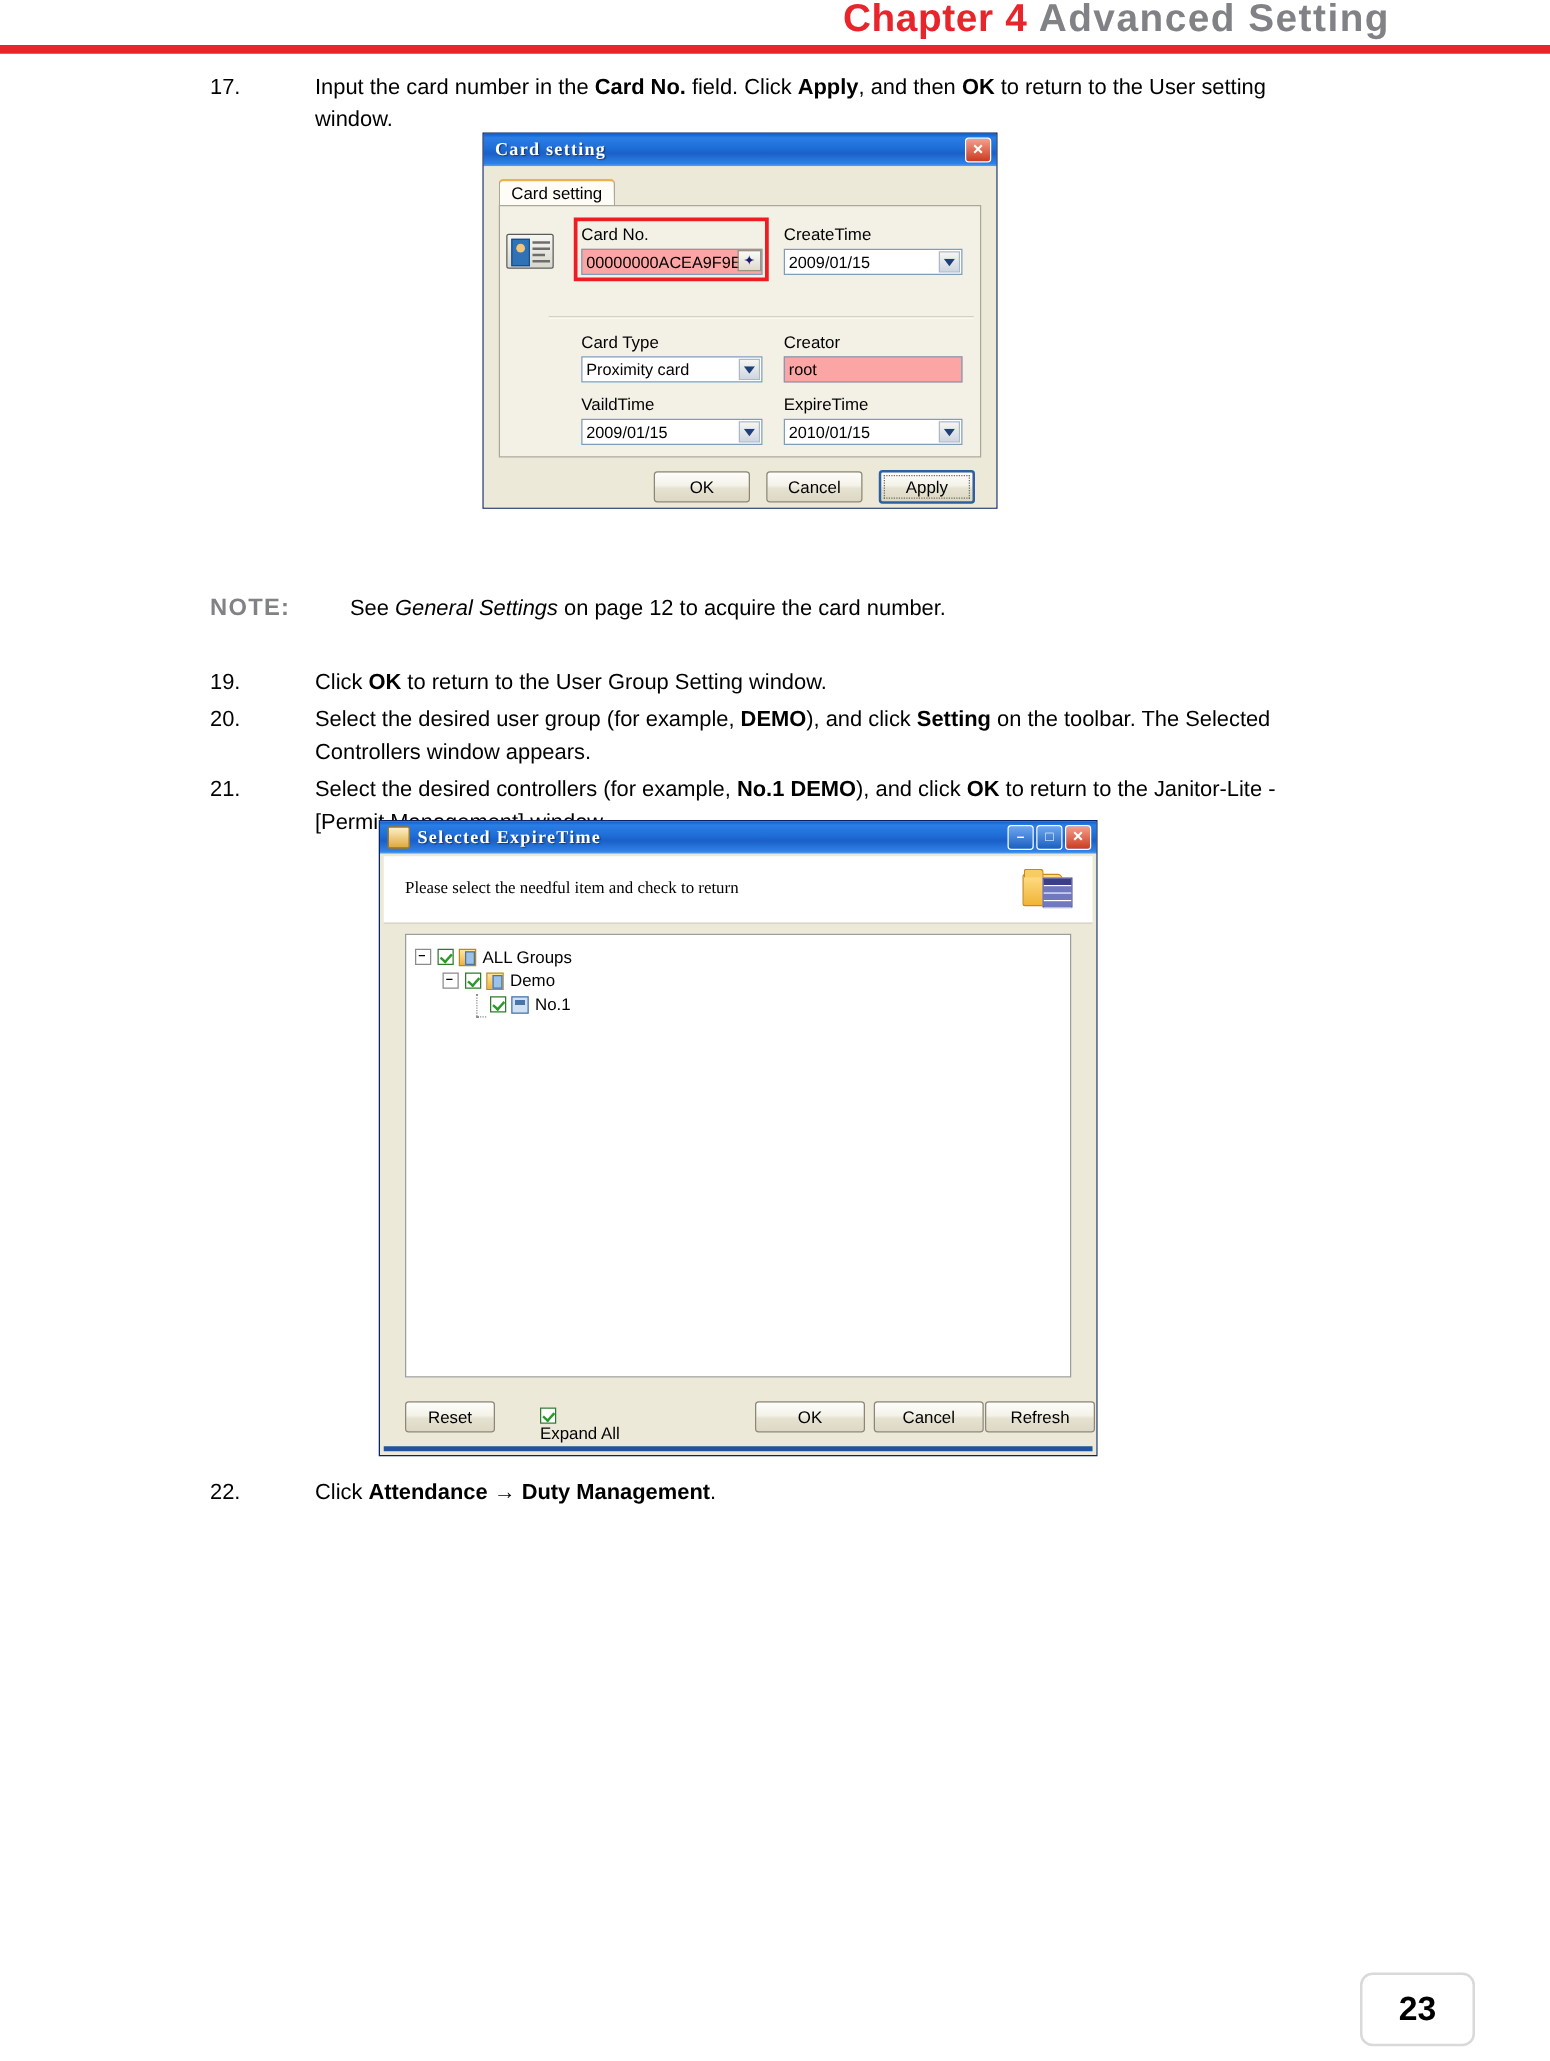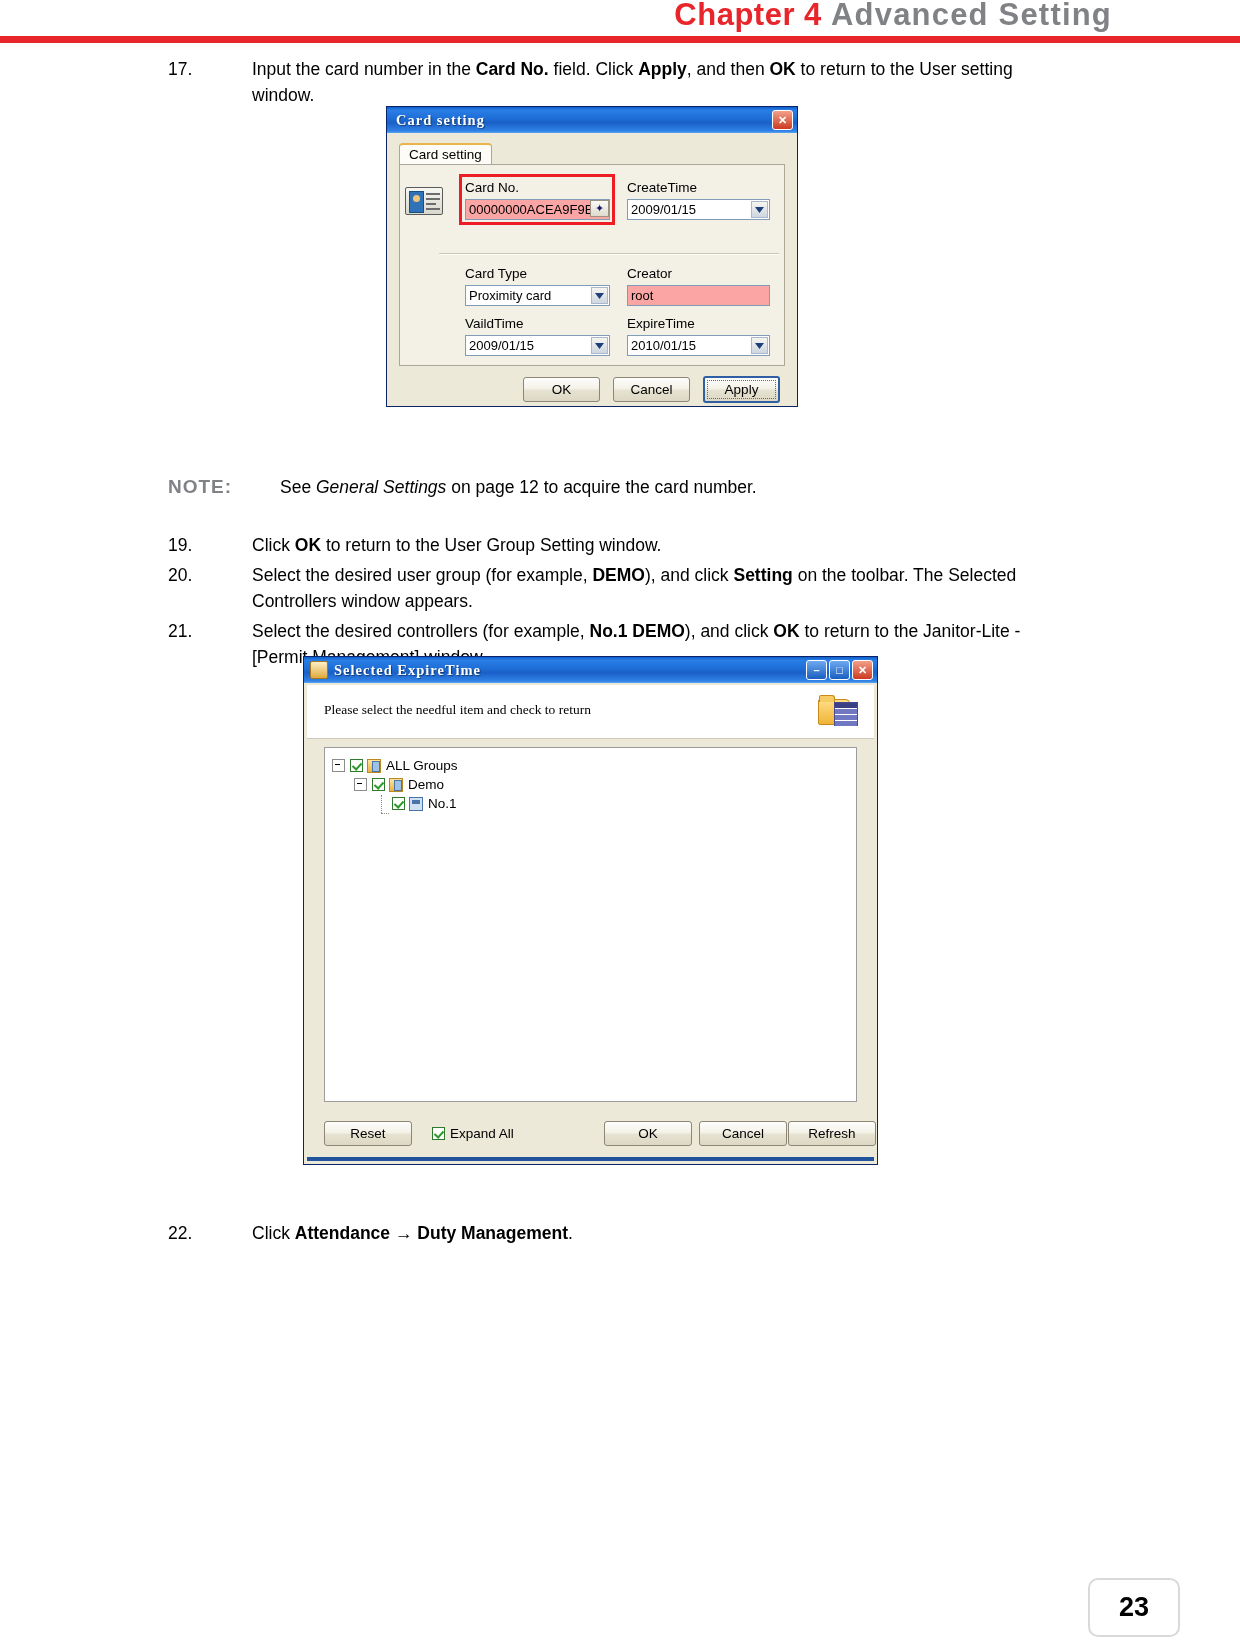--- a/index.html
+++ b/index.html
@@ -478,22 +478,23 @@
   .sc-bottom {
     position: absolute;
     left: 3px; right: 3px;
     bottom: 3px;
     height: 52px;
     background: #ece9d8;
   }
   .sc-check {
     position: absolute;
     display: flex;
-    align-items: center;
+    align-items: flex-start;
     font-size: 13.5px;
+    flex-direction: column;
   }
   .sc-check .box {
     width: 13px; height: 13px;
     border: 1px solid #2f7a2f;
     background: #fff;
     margin-right: 5px;
     position: relative;
     box-sizing: border-box;
   }
   .sc-check .box:after {
@@ -697,33 +698,33 @@
 
       <div class="tree-row lvl2">
         <span class="expander-spacer"></span>
         <span class="tree-check"></span>
         <span class="node-ico device"></span>
         <span>No.1</span>
       </div>
     </div>
 
     <div class="sc-bottom">
-      <div class="xp-button" style="left:17px; top:12px; width:88px;">Reset</div>
+      <div class="xp-button" style="left:17px; top:12px; width:72px;">Reset</div>
       <div class="sc-check" style="left:125px; top:17px;">
         <span class="box"></span>
         <span>Expand All</span>
       </div>
       <div class="xp-button" style="left:297px; top:12px; width:88px;">OK</div>
       <div class="xp-button" style="left:392px; top:12px; width:88px;">Cancel</div>
       <div class="xp-button" style="left:481px; top:12px; width:88px;">Refresh</div>
       <div class="sc-bottom-rule"></div>
     </div>
   </div>
 </div>
 
-<div class="content" style="top:1180px;margin-top:40px;">
+<div class="content" style="top:1180px;">
   <div class="step">
     <div class="step-num">22.</div>
     <div class="step-text">Click <b>Attendance</b> → <b>Duty Management</b>.</div>
   </div>
 </div>
 
 <div class="page-number">23</div>
 
 </body></html>

